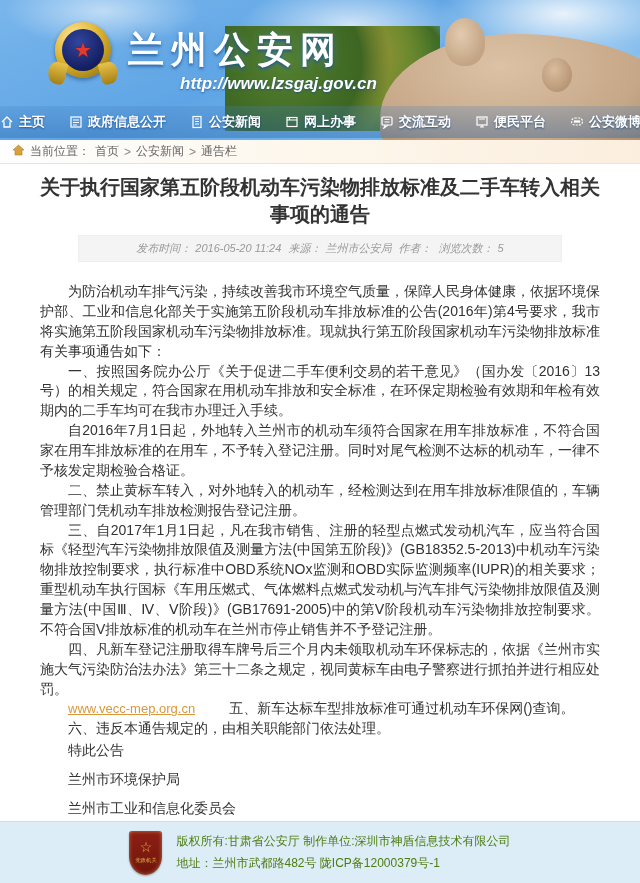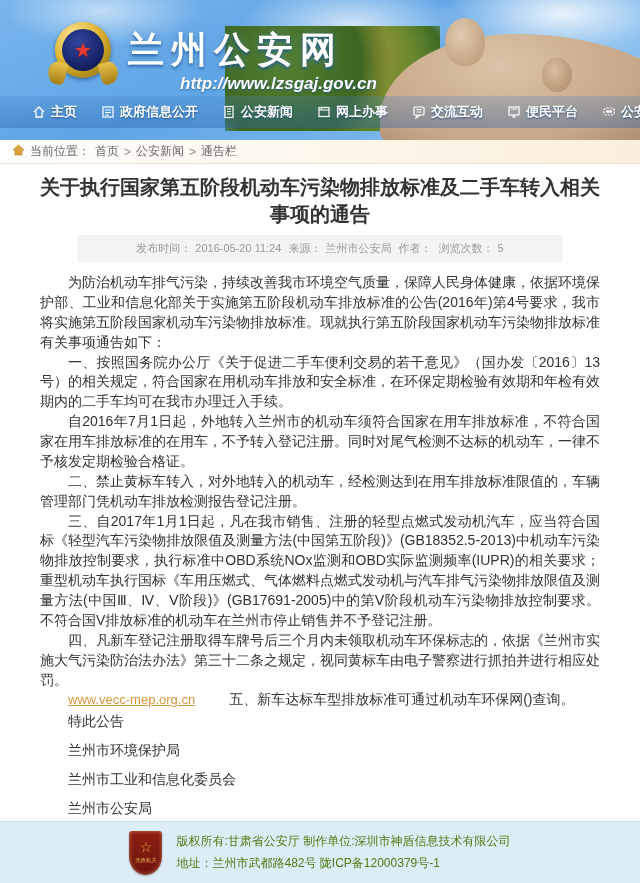--- a/index.html
+++ b/index.html
@@ -53,41 +53,41 @@
     background: linear-gradient(180deg, #e7c24a, #a57f15); }
   .emblem .wing-l { left:-4px; border-radius: 60% 10% 40% 80%; transform: rotate(14deg); }
   .emblem .wing-r { right:-4px; border-radius: 10% 60% 80% 40%; transform: rotate(-14deg); }
 
   .site-title { position:absolute; left:128px; top:26px; color:#fff; font-size:36px; font-weight:bold;
     letter-spacing:7px; text-shadow: 0 2px 3px rgba(20,80,150,.75), 0 0 10px rgba(80,140,200,.5); }
   .site-url { position:absolute; left:180px; top:74px; color:#fff; font-size:17px; font-weight:bold;
     font-style:italic; text-shadow: 0 1px 2px rgba(20,80,150,.8); }
 
   
-  .nav { position:absolute; left:0; bottom:12px; width:100%; height:32px;
+  .nav { position:absolute; left:0; bottom:2px; width:100%; height:32px;
     background: linear-gradient(180deg, rgba(70,130,195,.25), rgba(40,100,170,.4));
-    display:flex; align-items:center; padding:0 10px 0 32px; }
+    display:flex; align-items:center; padding:0 10px 0 0; }
   .nav-item { display:flex; align-items:center; gap:5px; color:#fff; font-size:13px; font-weight:bold;
     text-shadow:0 1px 2px rgba(10,60,120,.7); margin-right:24px; white-space:nowrap; cursor:pointer; }
   .nav-item svg { display:block; }
 
   
   .breadcrumb { flex:0 0 24px; height:24px; display:flex; align-items:center; gap:5px; padding:0 12px;
     background: linear-gradient(90deg, #fefefe 0%, #fdf6ea 55%, #fbeede 100%);
     border-bottom:1px solid #eee3d2; font-size:12px; color:#666; }
   .breadcrumb a { color:#666; text-decoration:none; cursor:pointer; }
   .crumb-sep { color:#888; }
 
   
   .content { flex:1 1 auto; padding: 6px 40px 0 40px; overflow:hidden; }
   .article-title { text-align:center; font-size:20px; font-weight:bold; color:#333; margin:4px 0 7px; }
   .meta-bar { width:484px; margin:0 auto; background:#f4f4f4; border:1px solid #efefef;
-    text-align:center; font-size:11px; color:#999; padding:5px 0; }
+    text-align:center; font-size:11px; color:#999; padding:5px 0;font-style:italic; }
   .meta-bar span { margin:0 2px; }
-  .article-body { margin-top:11px; font-size:14px; color:#333; line-height:1.42; text-align:justify; }
+  .article-body { margin-top:20px; font-size:14px; color:#333; line-height:1.42; text-align:justify; }
   .article-body p { text-indent:2em; }
   .link-line { text-indent:0; }
   .ext-link { color:#d9973c; text-decoration:underline; margin-right:34px; cursor:pointer; font-size:13px; }
   .closing { text-indent:1em; margin-top:2px; }
   .sig { text-align:left; margin-top:9px; }
 
   
   .footer { flex:0 0 62px; background:#dcedf8; border-top:1px solid #c9dfee;
     display:flex; align-items:center; justify-content:center; gap:14px; }
   .shield { width:33px; height:44px; position:relative; flex:0 0 33px;
@@ -215,20 +215,21 @@
   <div class="article-body">
     <p>为防治机动车排气污染，持续改善我市环境空气质量，保障人民身体健康，依据环境保护部、工业和信息化部关于实施第五阶段机动车排放标准的公告(2016年)第4号要求，我市将实施第五阶段国家机动车污染物排放标准。现就执行第五阶段国家机动车污染物排放标准有关事项通告如下：</p>
     <p>一、按照国务院办公厅《关于促进二手车便利交易的若干意见》（国办发〔2016〕13号）的相关规定，符合国家在用机动车排放和安全标准，在环保定期检验有效期和年检有效期内的二手车均可在我市办理迁入手续。</p>
     <p>自2016年7月1日起，外地转入兰州市的机动车须符合国家在用车排放标准，不符合国家在用车排放标准的在用车，不予转入登记注册。同时对尾气检测不达标的机动车，一律不予核发定期检验合格证。</p>
     <p>二、禁止黄标车转入，对外地转入的机动车，经检测达到在用车排放标准限值的，车辆管理部门凭机动车排放检测报告登记注册。</p>
     <p>三、自2017年1月1日起，凡在我市销售、注册的轻型点燃式发动机汽车，应当符合国标《轻型汽车污染物排放限值及测量方法(中国第五阶段)》(GB18352.5-2013)中机动车污染物排放控制要求，执行标准中OBD系统NOx监测和OBD实际监测频率(IUPR)的相关要求；重型机动车执行国标《车用压燃式、气体燃料点燃式发动机与汽车排气污染物排放限值及测量方法(中国Ⅲ、Ⅳ、Ⅴ阶段)》(GB17691-2005)中的第Ⅴ阶段机动车污染物排放控制要求。不符合国V排放标准的机动车在兰州市停止销售并不予登记注册。</p>
     <p>四、凡新车登记注册取得车牌号后三个月内未领取机动车环保标志的，依据《兰州市实施大气污染防治法办法》第三十二条之规定，视同黄标车由电子警察进行抓拍并进行相应处罚。</p>
     <p class="link-line">
       <a class="ext-link">www.vecc-mep.org.cn</a><span>五、新车达标车型排放标准可通过机动车环保网()查询。</span>
     </p>
+    <p>六、违反本通告规定的，由相关职能部门依法处理。</p>
     <p class="closing">特此公告</p>
     <p class="sig">兰州市环境保护局</p>
     <p class="sig">兰州市工业和信息化委员会</p>
     <p class="sig">兰州市公安局</p>
 
   </div>
 
 </div>
 
 <div class="footer">

